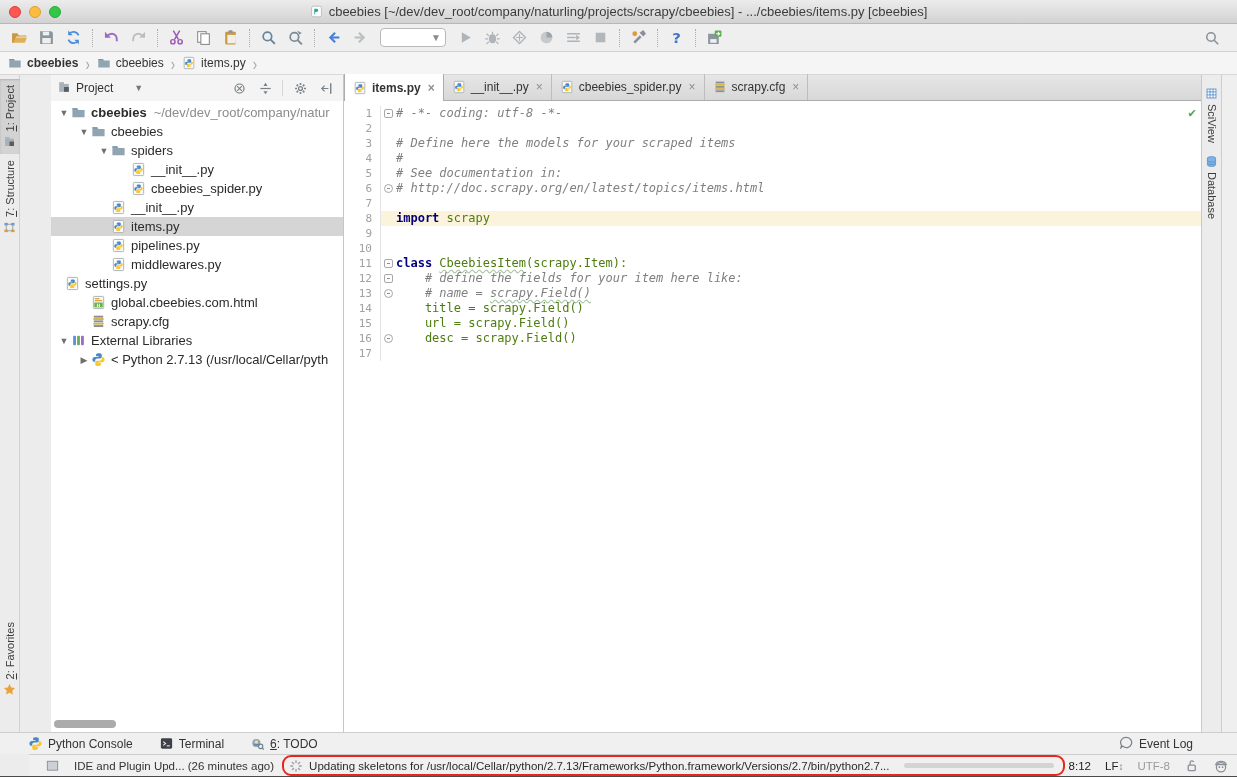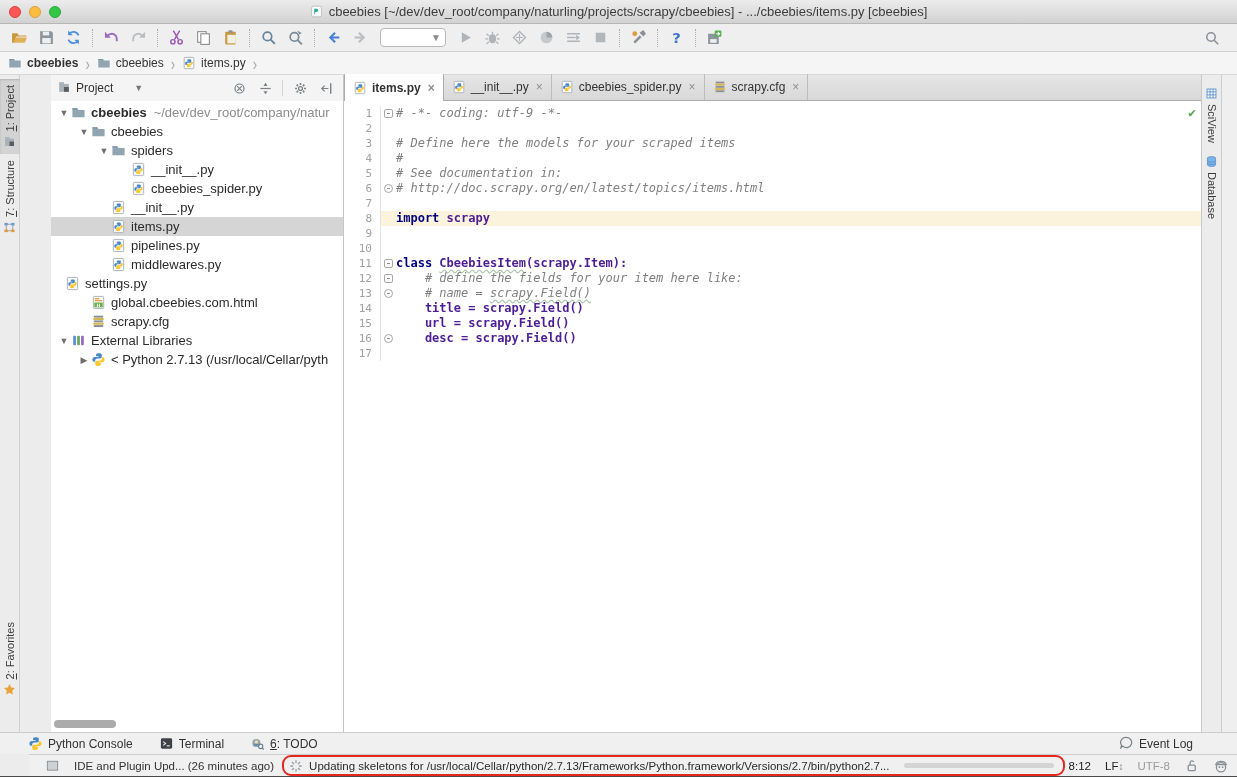--- a/index.html
+++ b/index.html
@@ -76,21 +76,21 @@
   .cl .body { flex:1 1 auto; display:flex; border-left:1px solid #E4E4E4; }
   .cl.hl .body { background:#FBF3DB; }
   .cl .foldcol { width:15px; flex:0 0 15px; display:flex; align-items:center; justify-content:center; }
   .fold-box, .fold-circ { width:9px; height:9px; border:1px solid #A8A8A8; background:#FDFDFD; position:relative; }
   .fold-box { border-radius:2px; }
   .fold-circ { border-radius:50%; }
   .fold-box::after, .fold-circ::after { content:""; position:absolute; left:2px; right:2px; top:3px; border-top:1px solid #8E8E8E; }
   .cl .codetext { white-space:pre; }
   .tok-com { color:#808080; font-style:italic; }
   .tok-kw { color:#000080; font-weight:bold; }
-  .tok-pl { color:#4c1d95;font-weight:bold; }
+  .tok-pl { color:#4d7c0f; }
   .wavy { text-decoration:underline; text-decoration-style:wavy; text-decoration-color:#A9C4A9; text-underline-offset:2px; }
   .check-ok { position:absolute; top:4px; right:5px; color:#4FA74F; font-size:13px; }
 
   .right-band { width:16px; flex:0 0 16px; background:#EFEFEF; border-left:1px solid #CDCDCD; }
 
   
   .bottombar { height:22px; flex:0 0 22px; background:#F0F0F0; border-top:1px solid #CDCDCD; display:flex; align-items:center; padding:0 10px 0 28px; }
   .bitem { display:flex; align-items:center; gap:5px; margin-right:26px; font-size:12px; color:#333; cursor:default; }
   .bitem .u { text-decoration:underline; }
   .eventlog { margin-left:auto; margin-right:34px; display:flex; align-items:center; gap:5px; font-size:12px; color:#333; }
@@ -660,21 +660,21 @@
         </div>
       <div class="editor">
         <span class="check-ok">✔</span>
         <div class="codewrap" id="code">
             <div class="cl">
               <span class="ln">1</span>
               <span class="body">
                 <span class="foldcol">
                   <span class="fold-box"></span>
                 </span>
-                <span class="codetext"><span class="tok-com"># -*- coding: utf-9 -*-</span></span>
+                <span class="codetext"><span class="tok-com"># -*- coding: utf-8 -*-</span></span>
               </span>
             </div>
             <div class="cl">
               <span class="ln">2</span>
               <span class="body">
                 <span class="foldcol"></span>
                 <span class="codetext"></span>
               </span>
             </div>
             <div class="cl">

